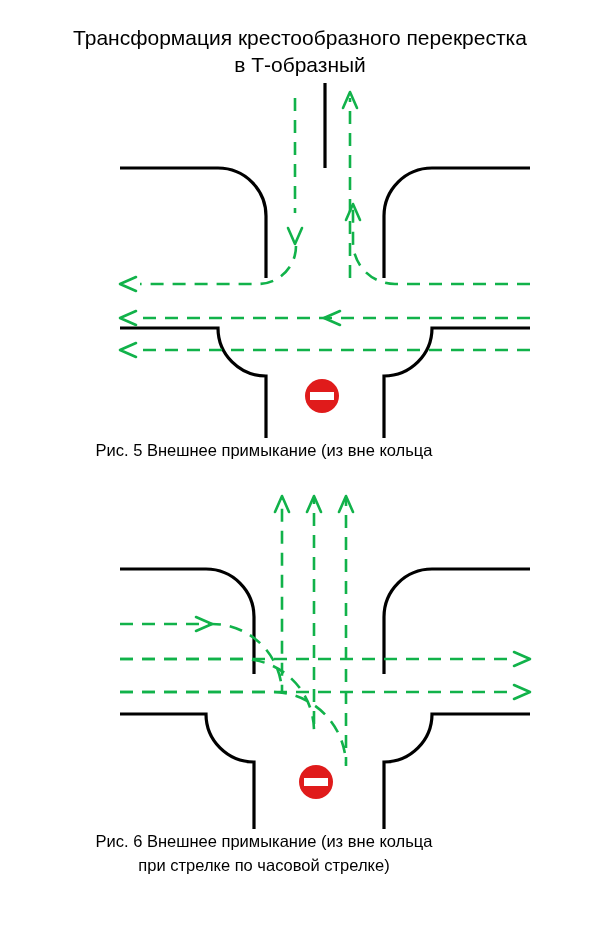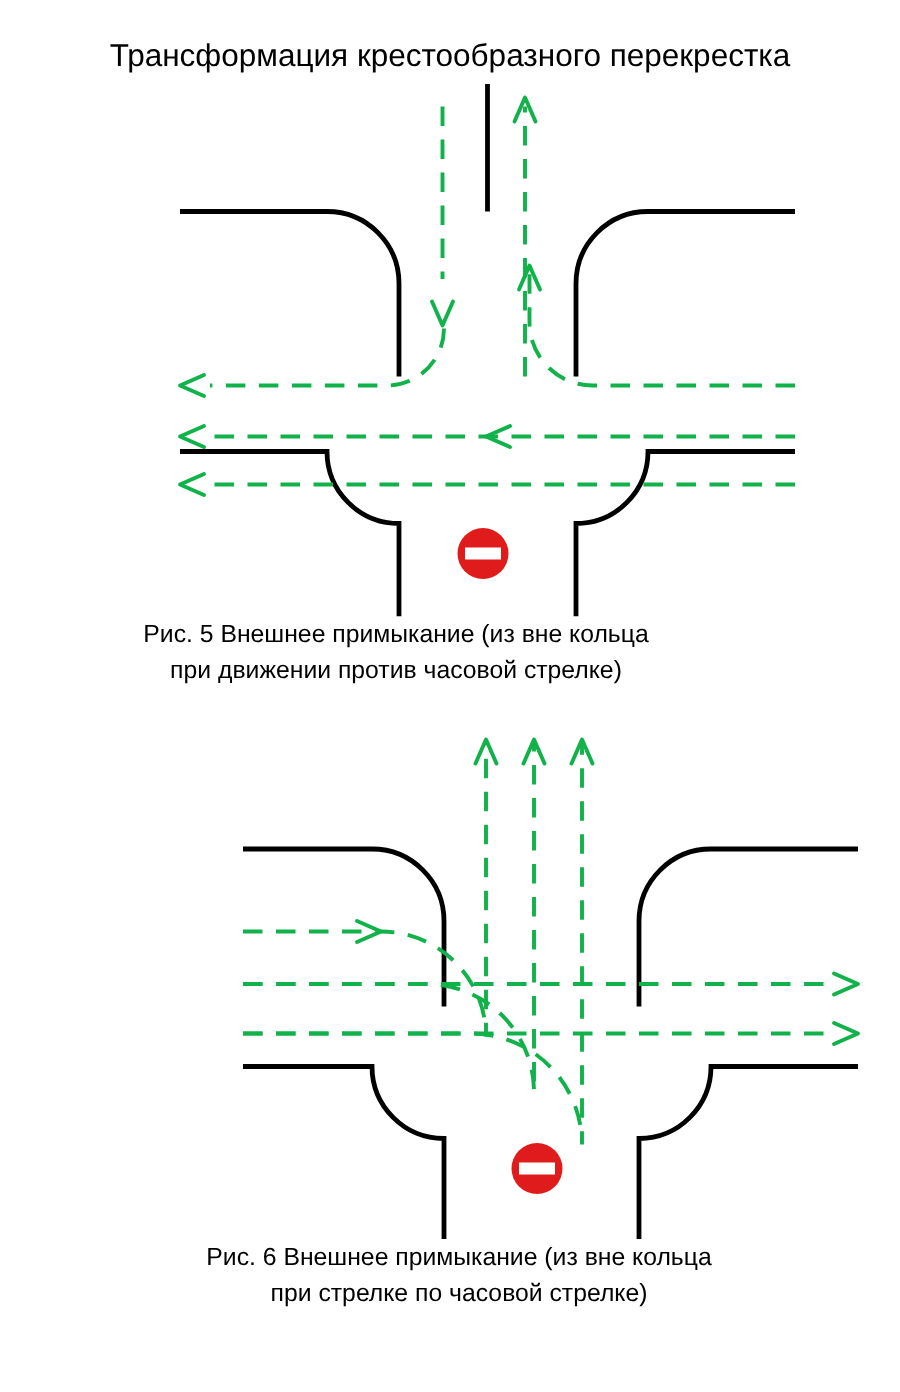--- a/index.html
+++ b/index.html
@@ -69,20 +69,21 @@
   .noentry-outer { fill: #e01b1b; }
   .noentry-inner { fill: #ffffff; }
 </style>
 </head>
 <body>
 
 <div class="page">
 
   <div class="title">
     <span class="line">Трансформация крестообразного перекрестка</span>
+    <span class="line">в Т-образный</span>
   </div>
 
   <div class="figure-block">
     <svg width="600" height="360" viewBox="0 0 600 360">
 
       <path class="road" d="M 120 90 L 218 90 A 48 48 0 0 1 266 138 L 266 200"></path>
 
       <path class="road" d="M 530 90 L 432 90 A 48 48 0 0 0 384 138 L 384 200"></path>
 
       <path class="road" d="M 325 5 L 325 90"></path>
@@ -113,25 +114,24 @@
       <path class="arrowhead" d="M 136 265 L 120 272 L 136 279"></path>
 
       <g>
         <circle class="noentry-outer" cx="322" cy="318" r="17"></circle>
         <rect class="noentry-inner" x="310" y="314" width="24" height="8"></rect>
       </g>
     </svg>
 
     <div class="caption">
       <span class="line">Рис. 5 Внешнее примыкание (из вне кольца</span>
-      <span class="line">при движении против часовой стрелке)</span>
     </div>
   </div>
 
-  <div class="figure-block" style="margin-top:12px;padding-left:42px;">
+  <div class="figure-block" style="margin-top:12px;">
     <svg width="600" height="355" viewBox="0 0 600 355">
 
       <path class="road" d="M 120 95 L 206 95 A 48 48 0 0 1 254 143 L 254 200"></path>
 
       <path class="road" d="M 530 95 L 432 95 A 48 48 0 0 0 384 143 L 384 200"></path>
 
       <path class="road" d="M 120 240 L 206 240 A 48 48 0 0 0 254 288 L 254 355"></path>
 
       <path class="road" d="M 530 240 L 432 240 A 48 48 0 0 1 384 288 L 384 355"></path>
 

